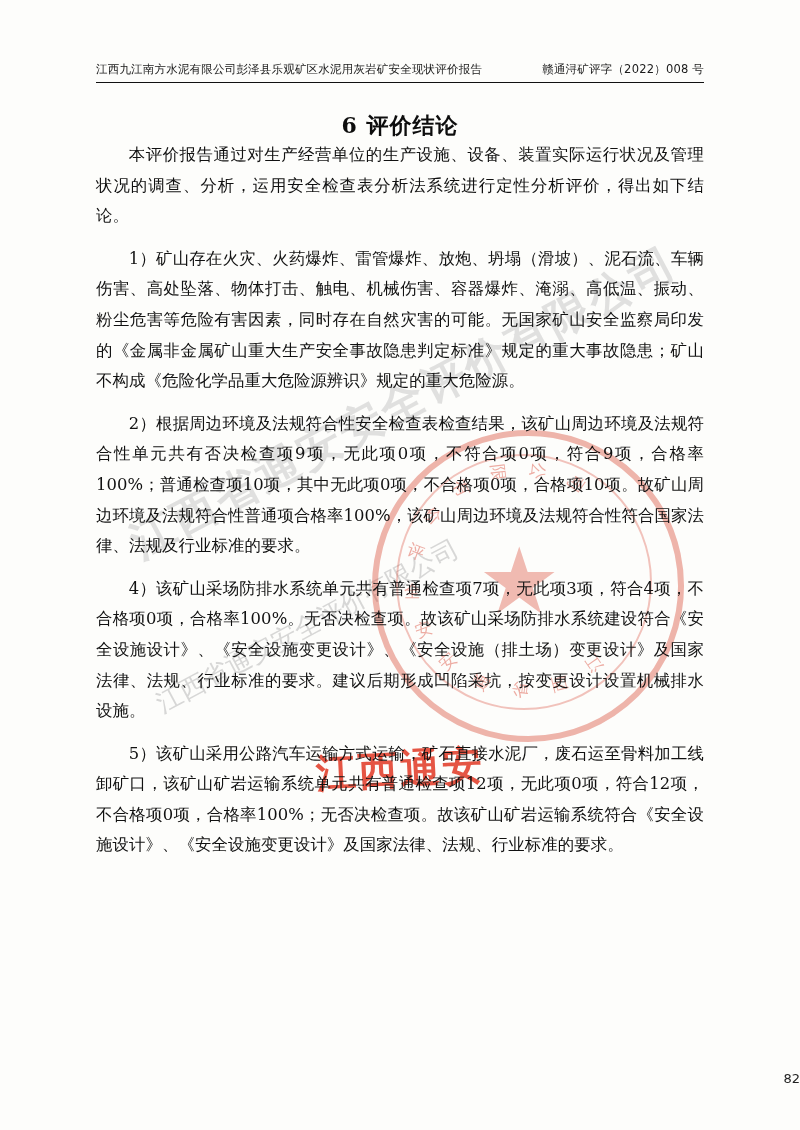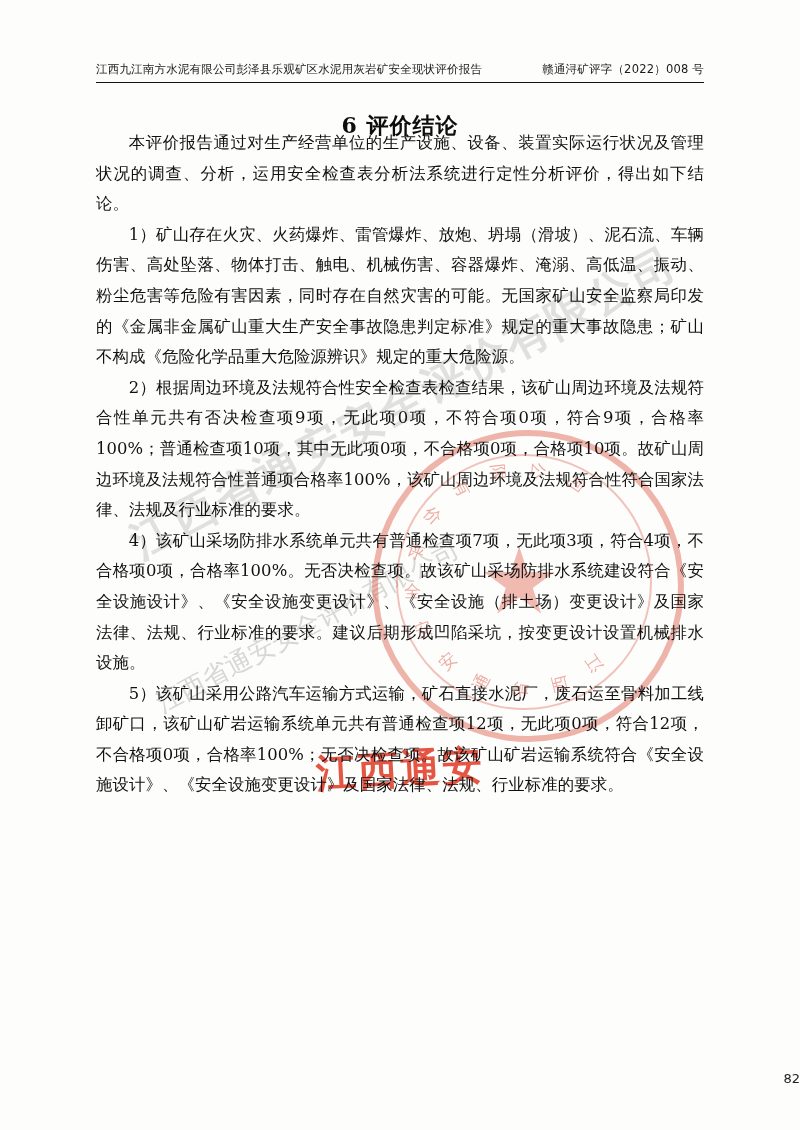--- a/index.html
+++ b/index.html
@@ -58,21 +58,21 @@
     left: 96px;
     width: 608px;
     font-size: 16.4px;
     line-height: 30.6px;
     color: #111;
     text-align: justify;
     text-justify: inter-ideograph;
     letter-spacing: 0.1px;
   }
   .para {
-    margin: 0 0 0 0;
+    margin: 12px 0 0 0;
     text-indent: 2em;
   }
   .red { color: #e02a1a; }
 
   
   .page-number {
     position: absolute;
     bottom: 44px;
     left: 0;
     width: 100%;

